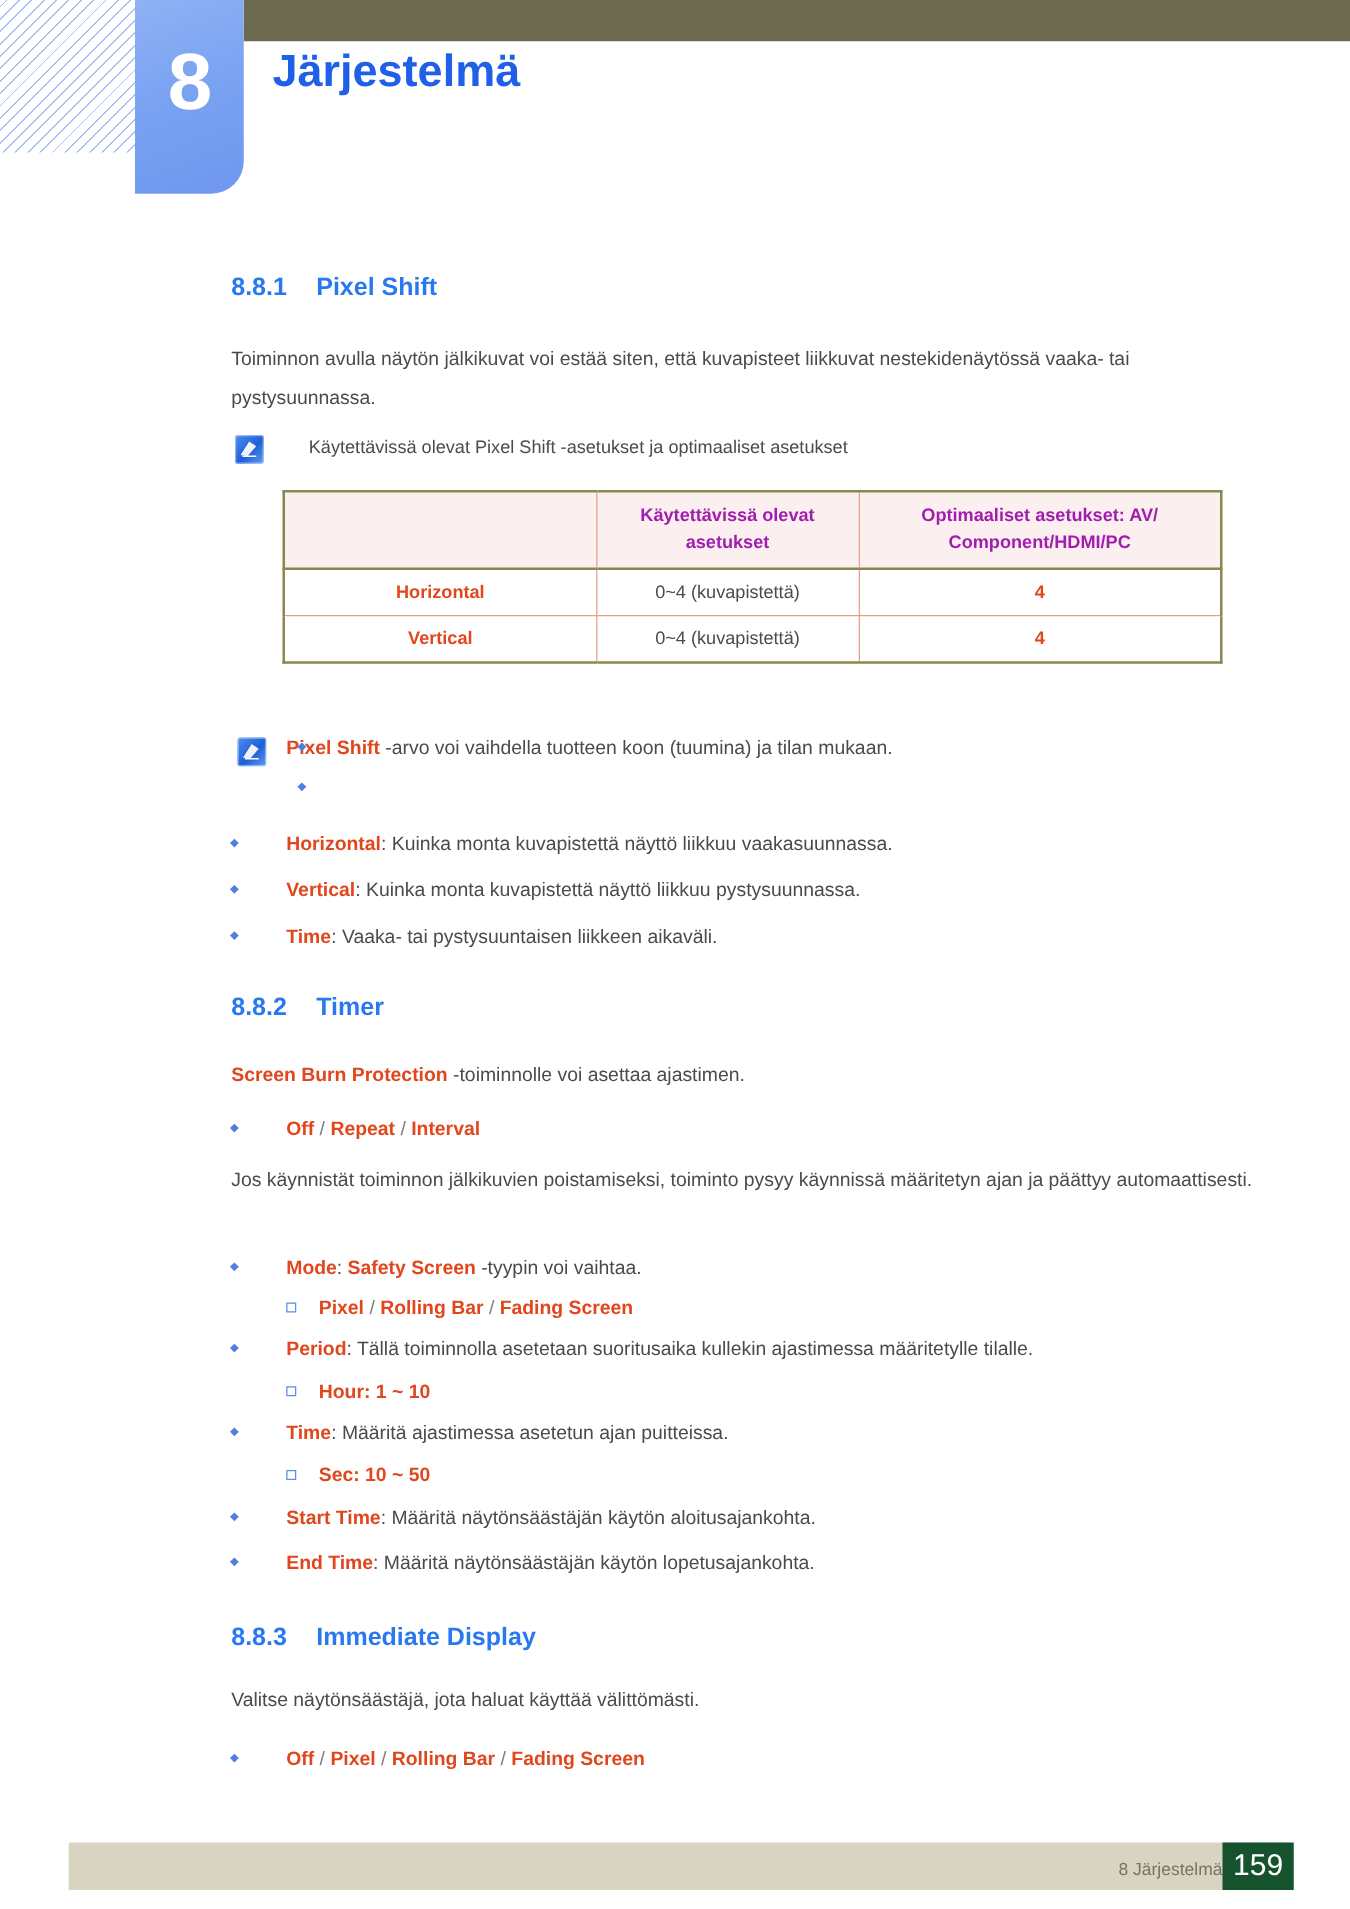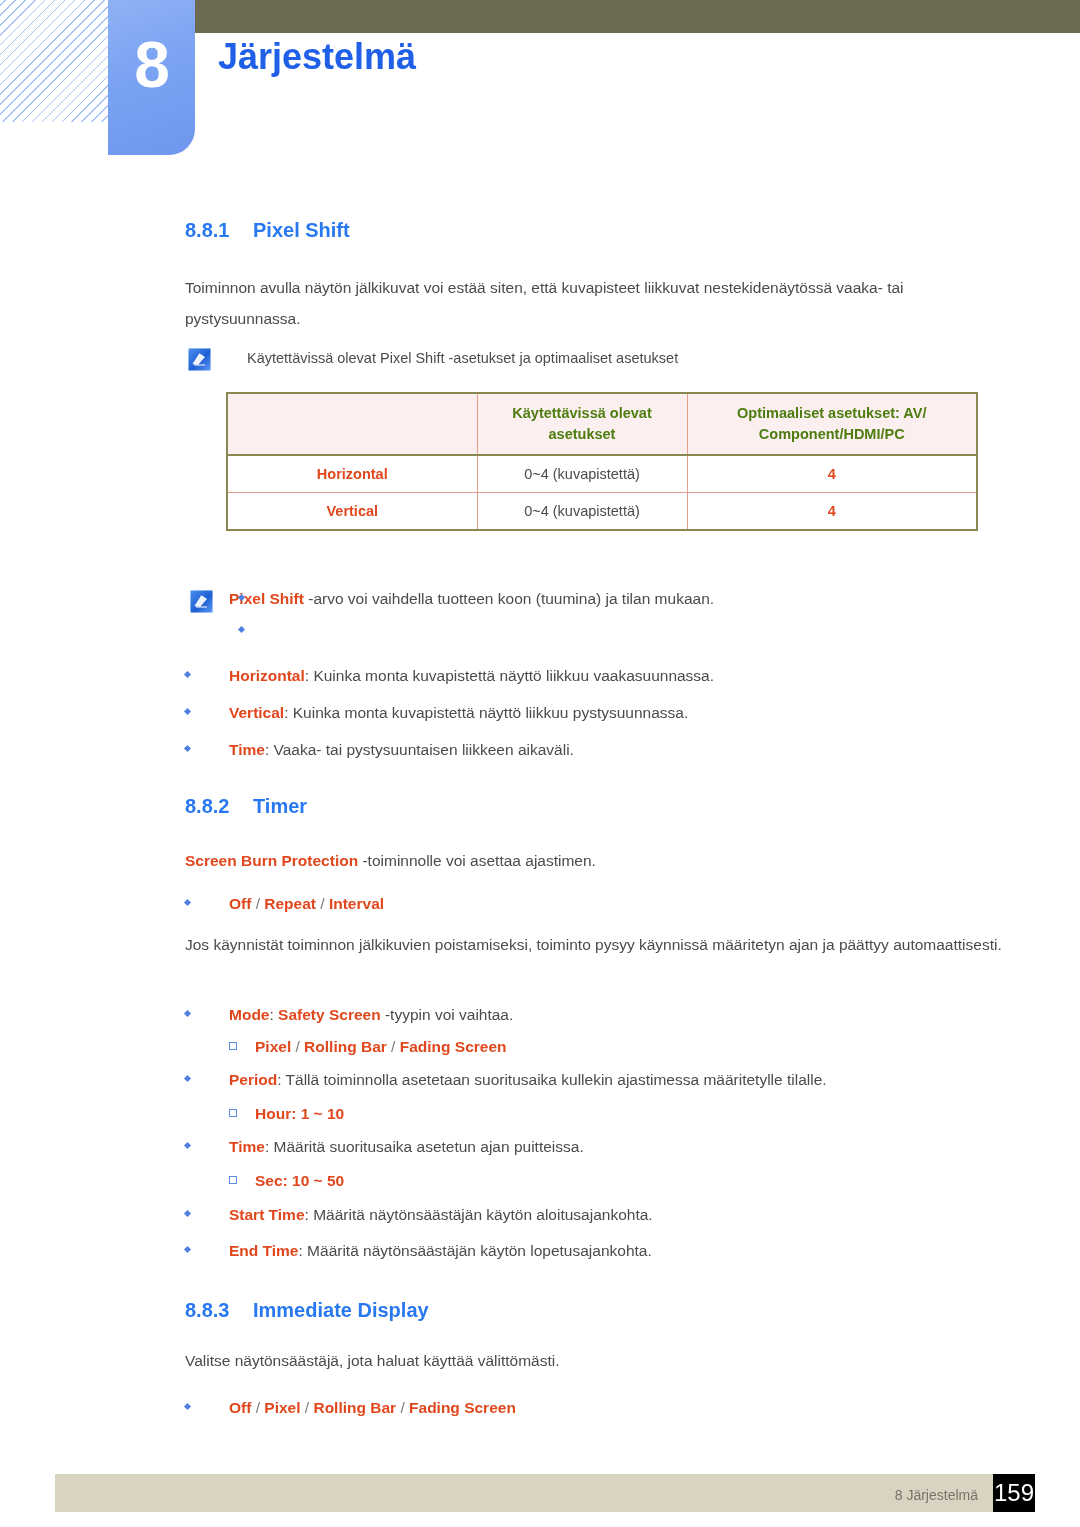--- a/index.html
+++ b/index.html
@@ -146,21 +146,21 @@
   .tbl col.c1 { width: 250px; }
   .tbl col.c2 { width: 210px; }
   .tbl col.c3 { width: 290px; }
   .tbl th, .tbl td {
     text-align: center;
     vertical-align: middle;
     padding: 0;
   }
   .tbl thead th {
     background: #fbefef;
-    color: #4d7c0f;
+    color: #a21caf;
     font-weight: bold;
     height: 60px;
     line-height: 21px;
     border-top: 2px solid #8a874f;
     border-bottom: 2px solid #8a874f;
     border-left: 1px solid #e3a18c;
     border-right: 1px solid #e3a18c;
   }
   .tbl thead th.h0 {
     border-left: 2px solid #8a874f;
@@ -203,22 +203,22 @@
   .footer-text {
     position: absolute;
     right: 102px; bottom: 24px;
     font-size: 14px;
     color: #7a7266;
     font-weight: normal;
   }
   .footer-page {
     position: absolute;
     right: 45px; bottom: 15px;
-    width: 42px; height: 38px;
-    background: #000000;
+    width: 57px; height: 38px;
+    background: #14532d;
     color: #ffffff;
     font-size: 24px;
     line-height: 38px;
     text-align: center;
     font-weight: normal;
   }
 </style>
 </head>
 <body>
 
@@ -336,21 +336,21 @@
   <span class="btext"><span class="orange">Period</span><span>: Tällä toiminnolla asetetaan suoritusaika kullekin ajastimessa määritetylle tilalle.</span></span>
 </div>
 
 <div class="bullet-row lvl2" style="top:1100px">
   <span class="bsq"></span>
   <span class="btext"><span class="orange">Hour</span><span class="orange">: 1 ~ 10</span></span>
 </div>
 
 <div class="bullet-row" style="top:1133px">
   <span class="bdot"></span>
-  <span class="btext"><span class="orange">Time</span><span>: Määritä suoritusaika asetetun ajan puitteissa.</span></span>
+  <span class="btext"><span class="orange">Time</span><span>: Määritä ajastimessa asetetun ajan puitteissa.</span></span>
 </div>
 
 <div class="bullet-row lvl2" style="top:1167px">
   <span class="bsq"></span>
   <span class="btext"><span class="orange">Sec</span><span class="orange">: 10 ~ 50</span></span>
 </div>
 
 <div class="bullet-row" style="top:1201px">
   <span class="bdot"></span>
   <span class="btext"><span class="orange">Start Time</span><span>: Määritä näytönsäästäjän käytön aloitusajankohta.</span></span>

